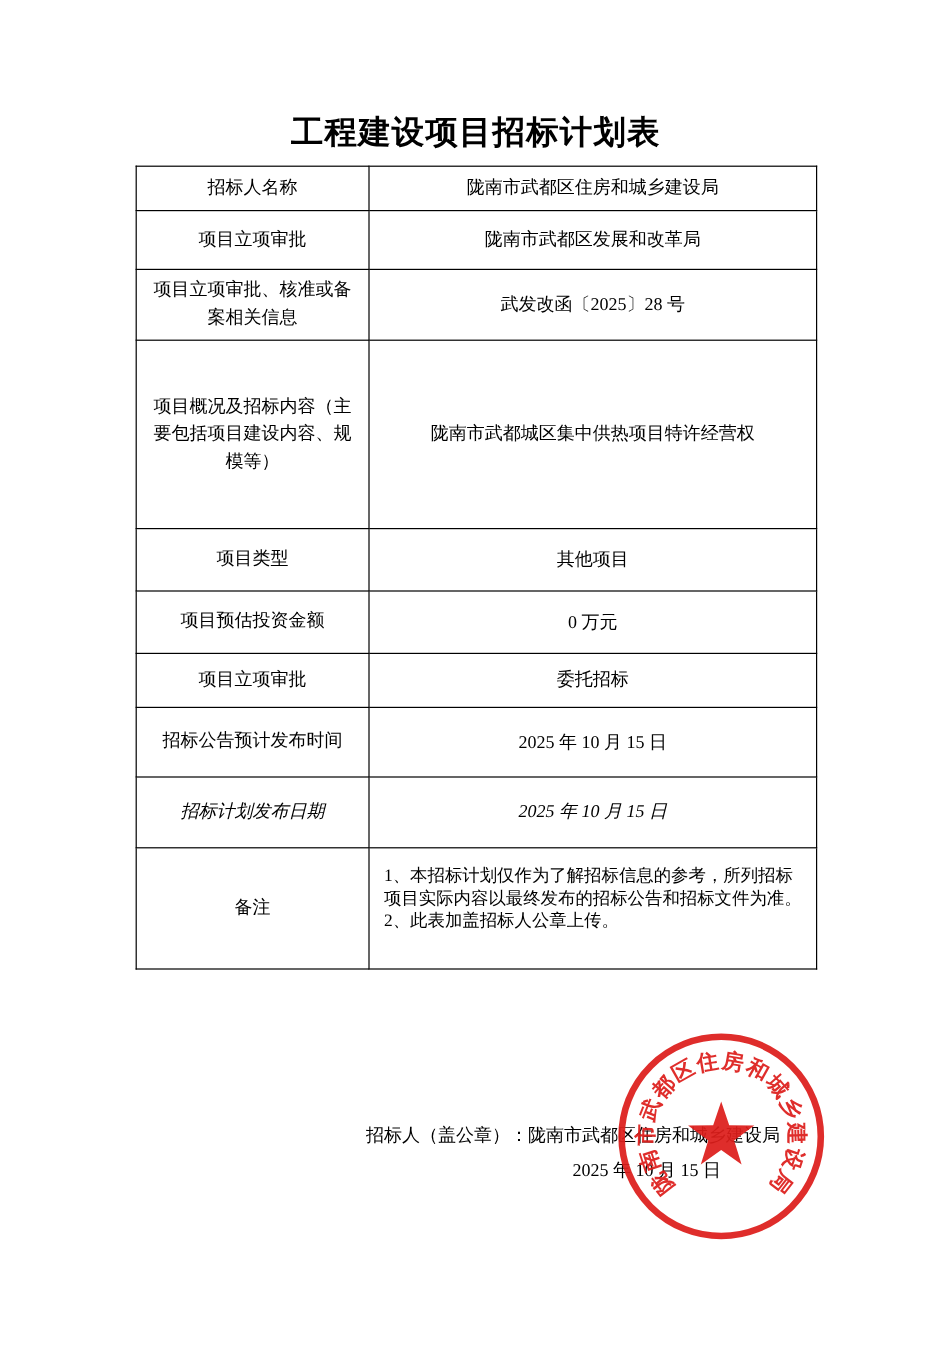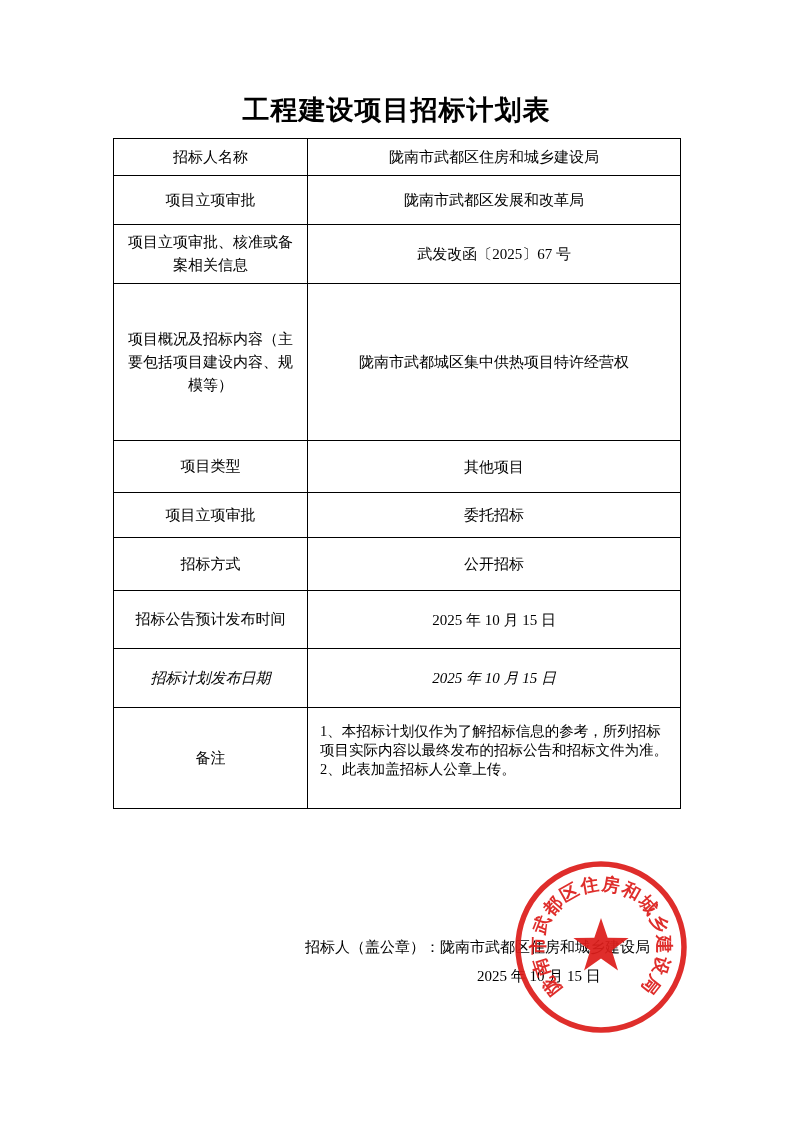--- a/index.html
+++ b/index.html
@@ -111,37 +111,37 @@
       <tr class="r0">
         <td class="cell-label">招标人名称</td>
         <td class="cell-value">陇南市武都区住房和城乡建设局</td>
       </tr>
       <tr class="r2">
         <td class="cell-label">项目立项审批</td>
         <td class="cell-value">陇南市武都区发展和改革局</td>
       </tr>
       <tr class="r3">
         <td class="cell-label">项目立项审批、核准或备案相关信息</td>
-        <td class="cell-value">武发改函〔2025〕67 号</td>
+        <td class="cell-value">武发改函〔2025〕28 号</td>
       </tr>
       <tr class="r4">
         <td class="cell-label">项目概况及招标内容（主要包括项目建设内容、规模等）</td>
         <td class="cell-value">陇南市武都城区集中供热项目特许经营权</td>
       </tr>
       <tr class="r5">
         <td class="cell-label">项目类型</td>
         <td class="cell-value">其他项目</td>
       </tr>
+      <tr class="r6">
+        <td class="cell-label">项目预估投资金额</td>
+        <td class="cell-value">0 万元</td>
+      </tr>
       <tr class="r7">
         <td class="cell-label">项目立项审批</td>
         <td class="cell-value">委托招标</td>
-      </tr>
-      <tr class="r8">
-        <td class="cell-label">招标方式</td>
-        <td class="cell-value">公开招标</td>
       </tr>
       <tr class="r9">
         <td class="cell-label">招标公告预计发布时间</td>
         <td class="cell-value">2025 年 10 月 15 日</td>
       </tr>
       <tr class="r10">
         <td class="cell-label">招标计划发布日期</td>
         <td class="cell-value">2025 年 10 月 15 日</td>
       </tr>
       <tr class="r11">

